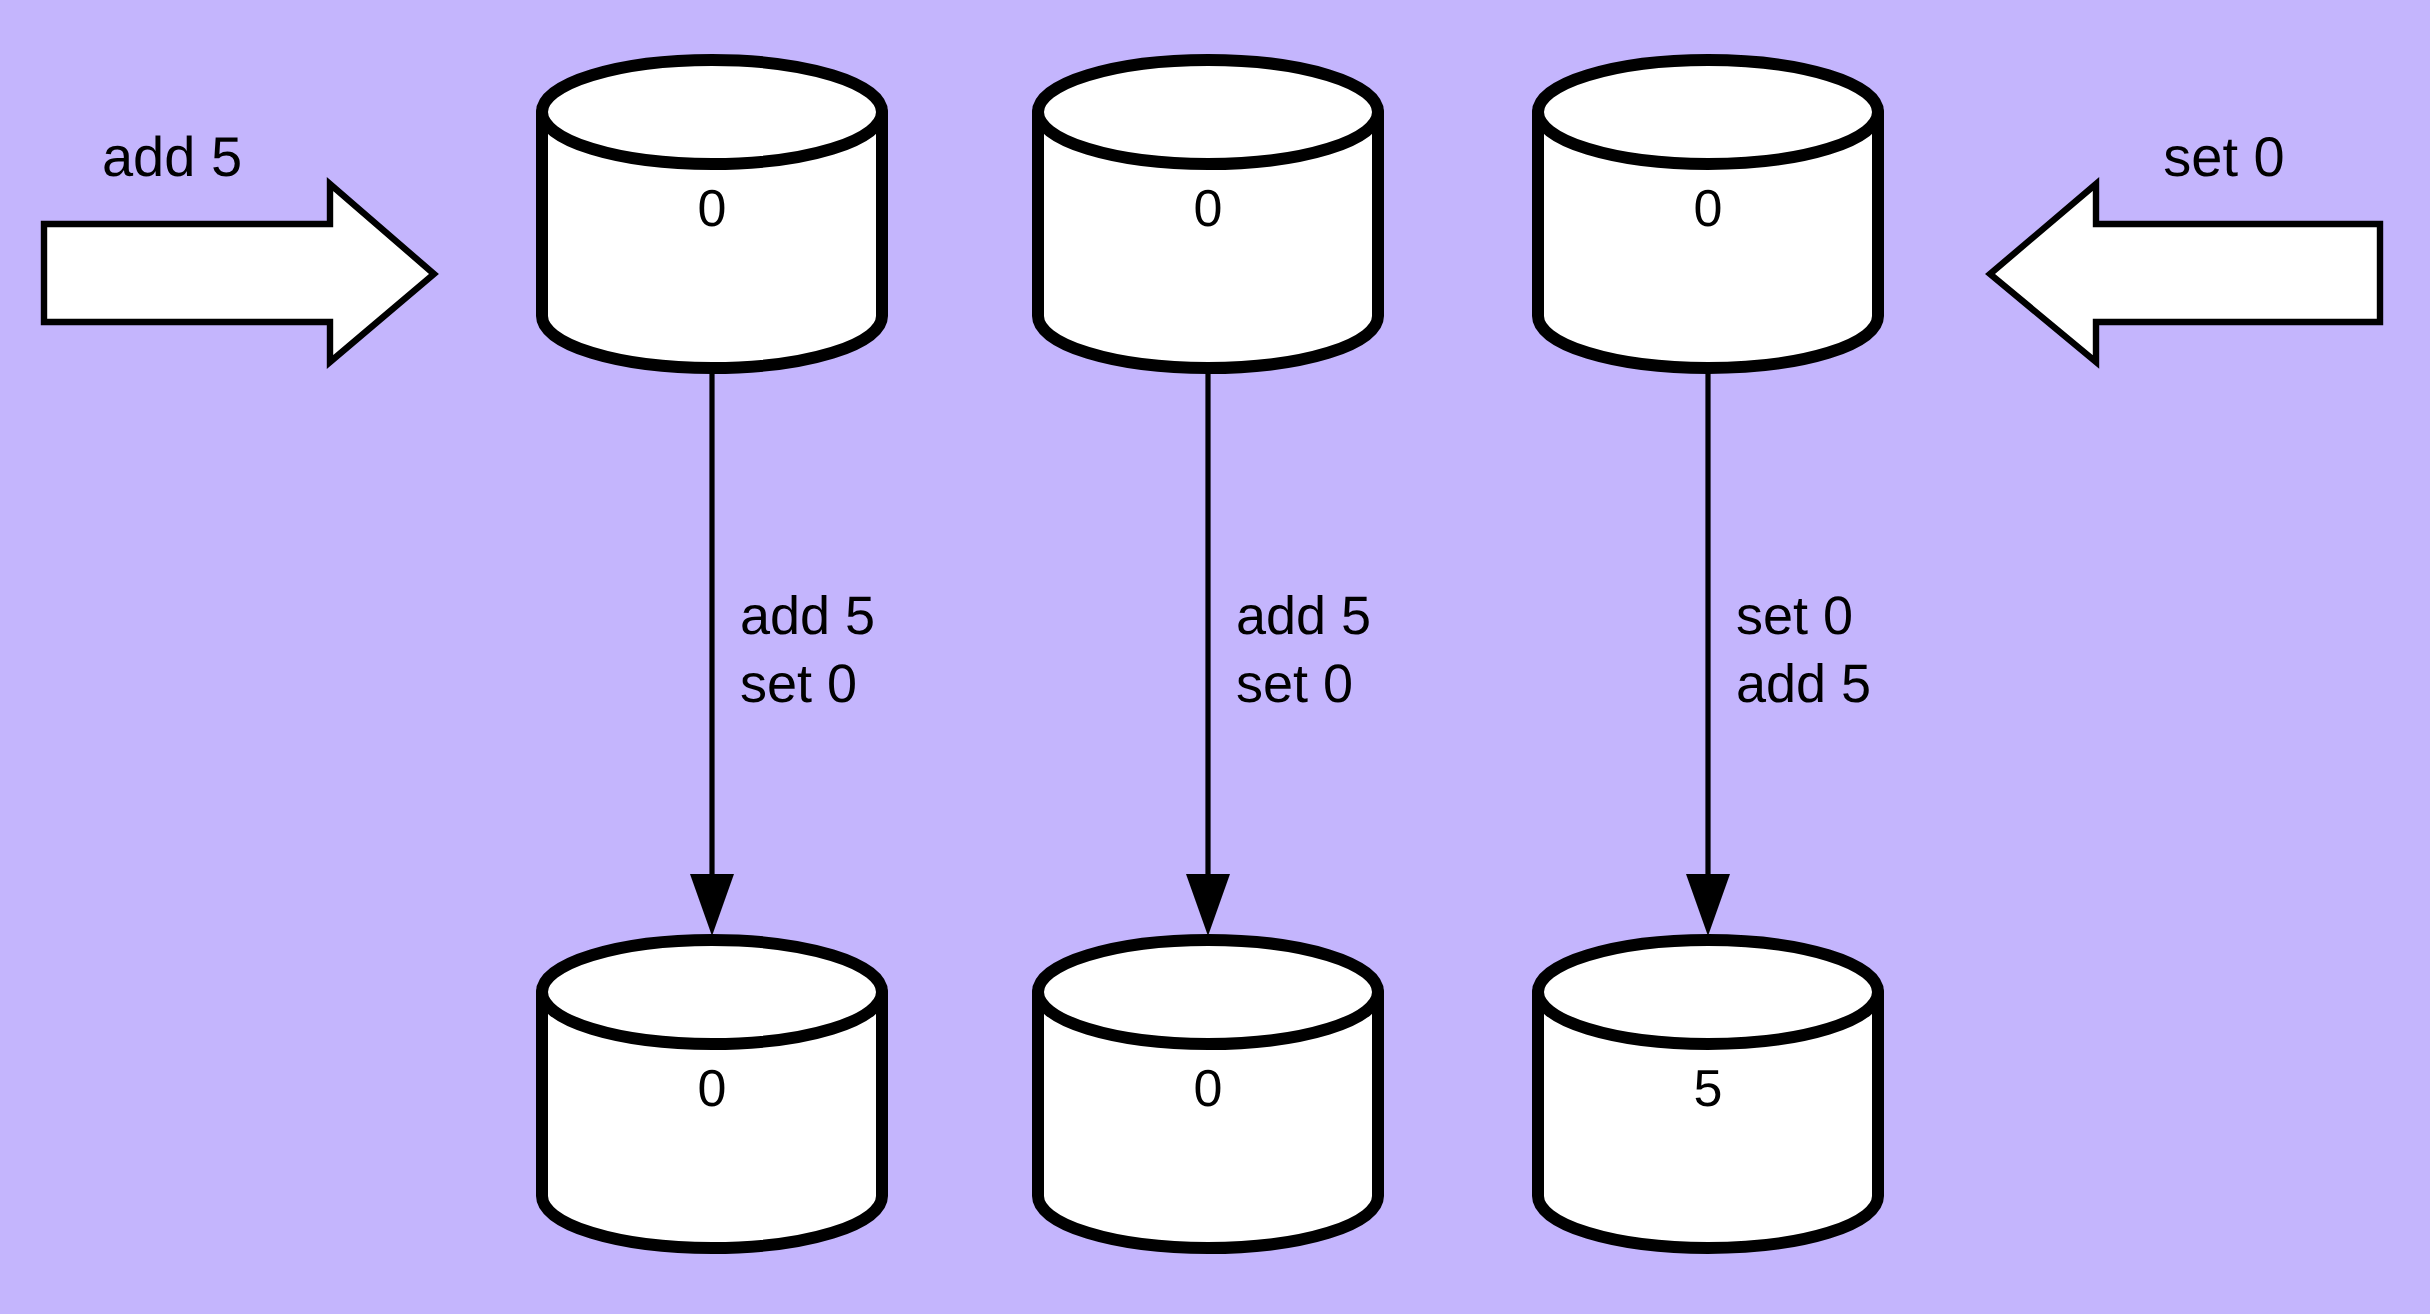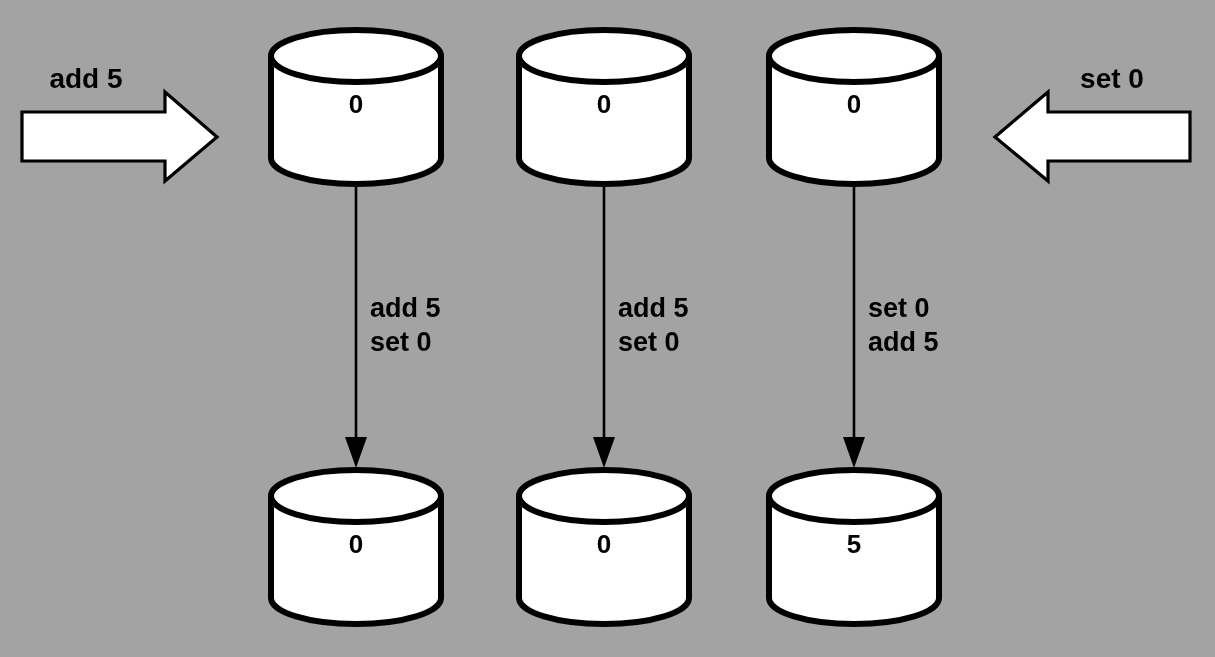--- a/index.html
+++ b/index.html
@@ -10,22 +10,21 @@
   body {
     width: 1215px;
     height: 657px;
     font-family: "Liberation Sans", sans-serif;
     overflow: hidden;
   }
   #diagram-root {
     position: relative;
     width: 1215px;
     height: 657px;
-    background: #a3a3a3;
-    font-weight: bold;
+    background: #c4b5fd;
   }
   svg#diagram-canvas {
     display: block;
     width: 1215px;
     height: 657px;
   }
   .cyl-shape {
     fill: #ffffff;
     stroke: #000000;
     stroke-width: 6;

